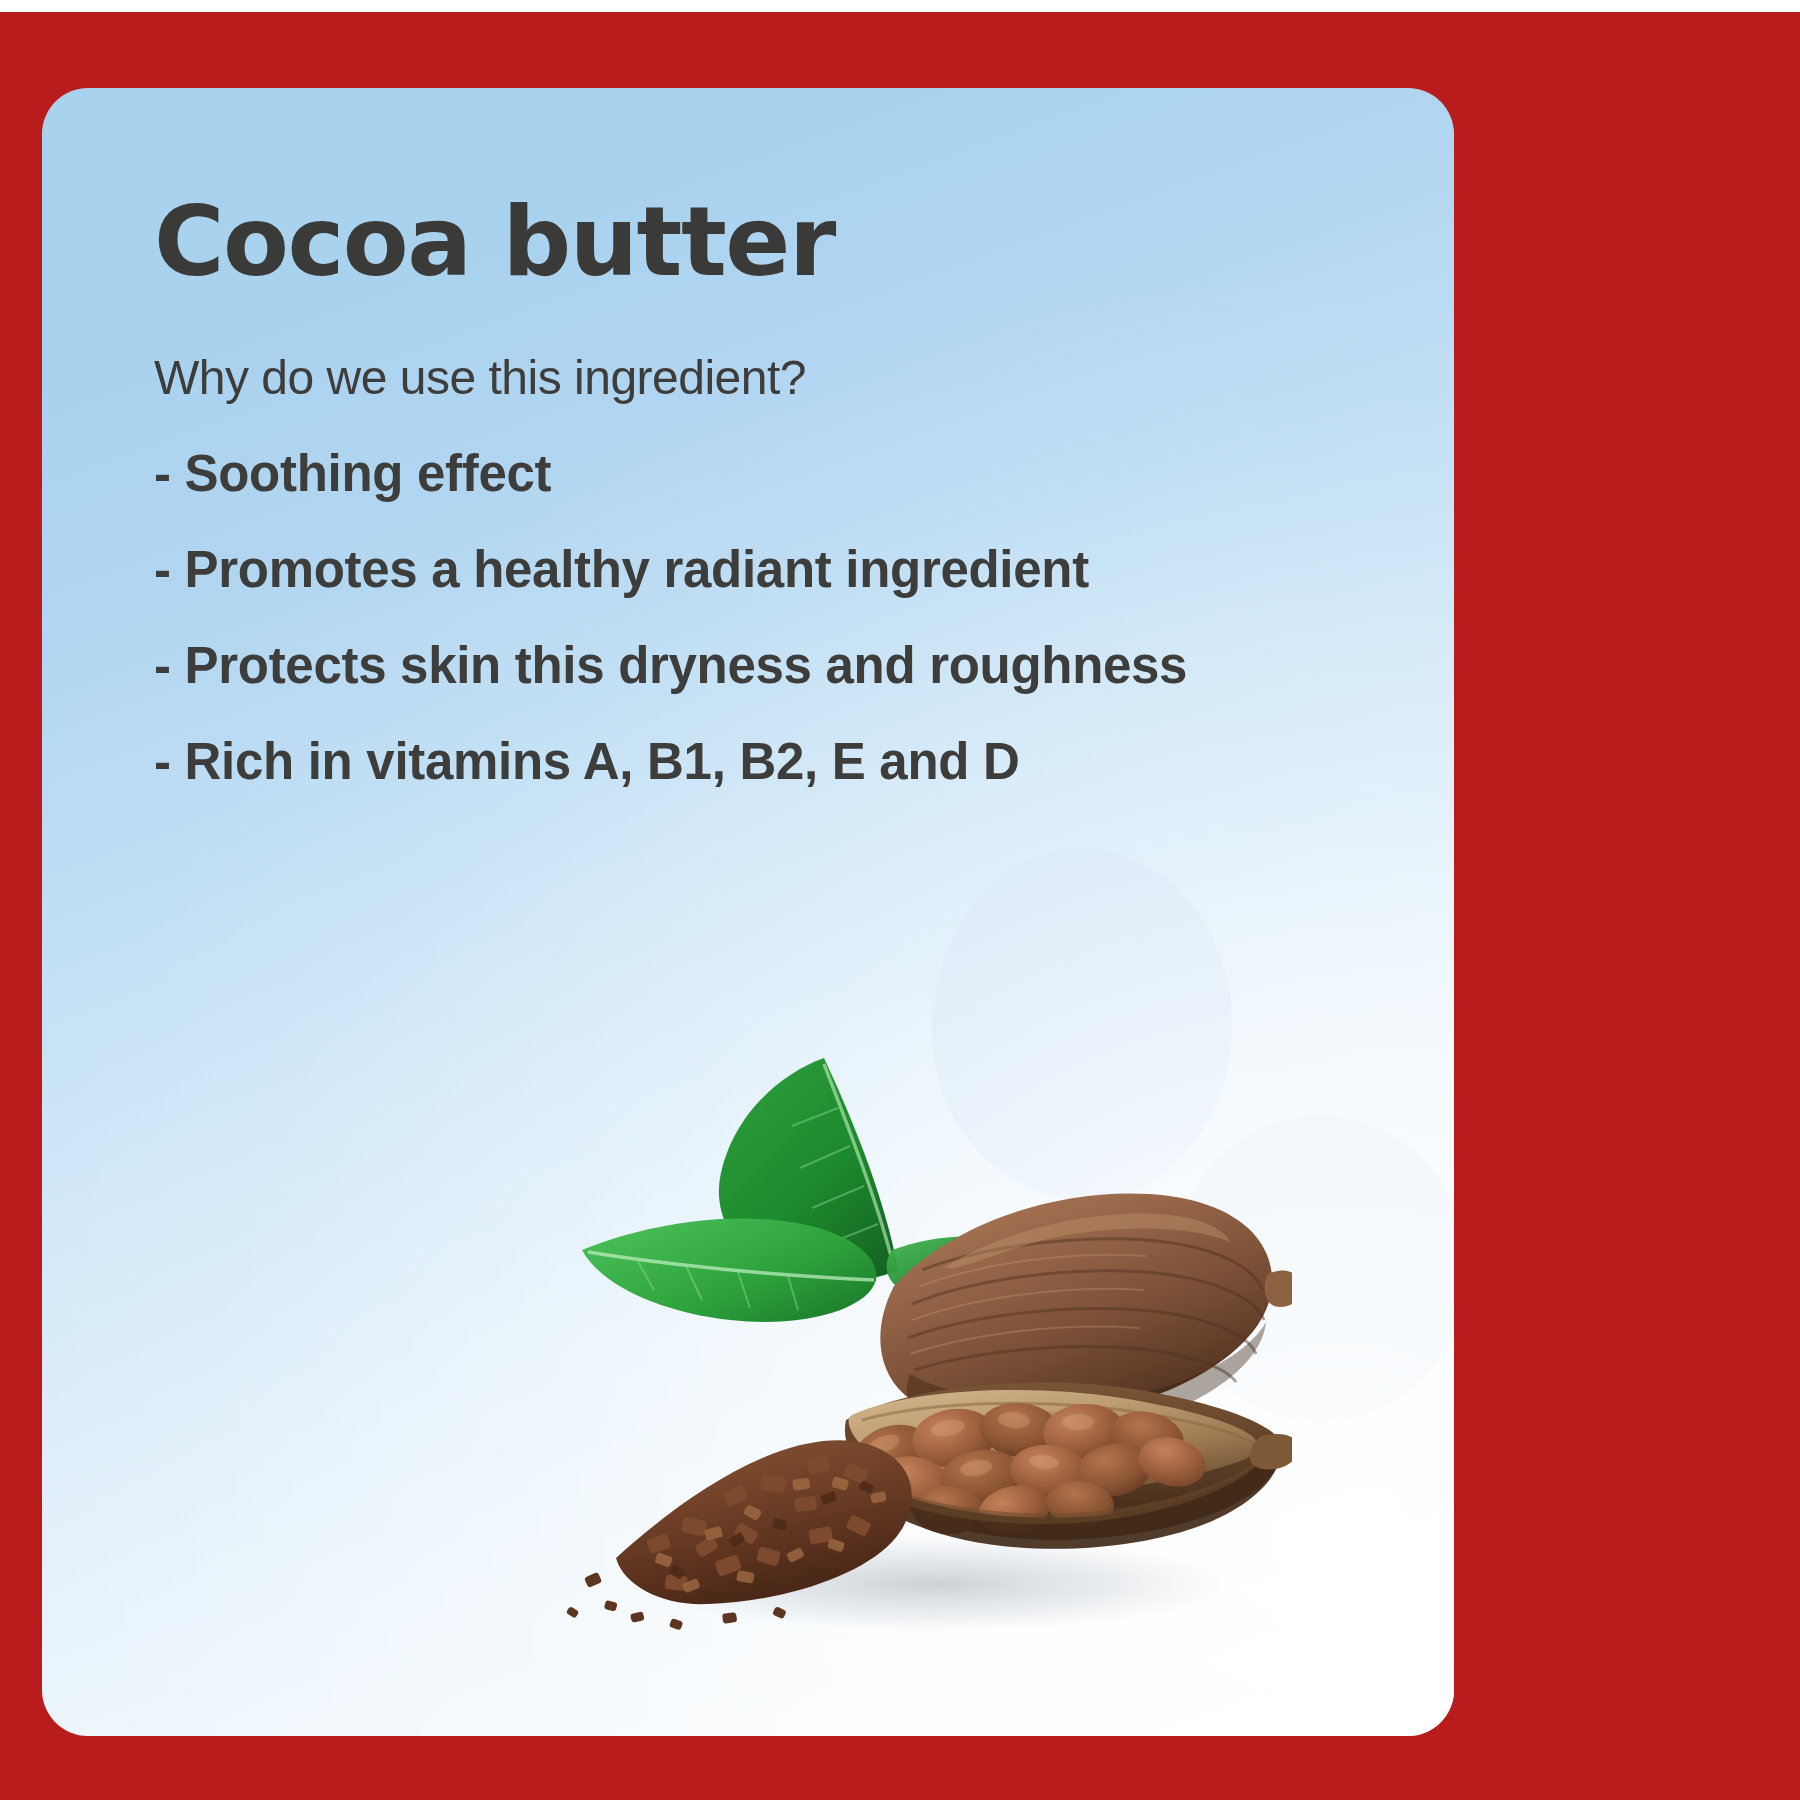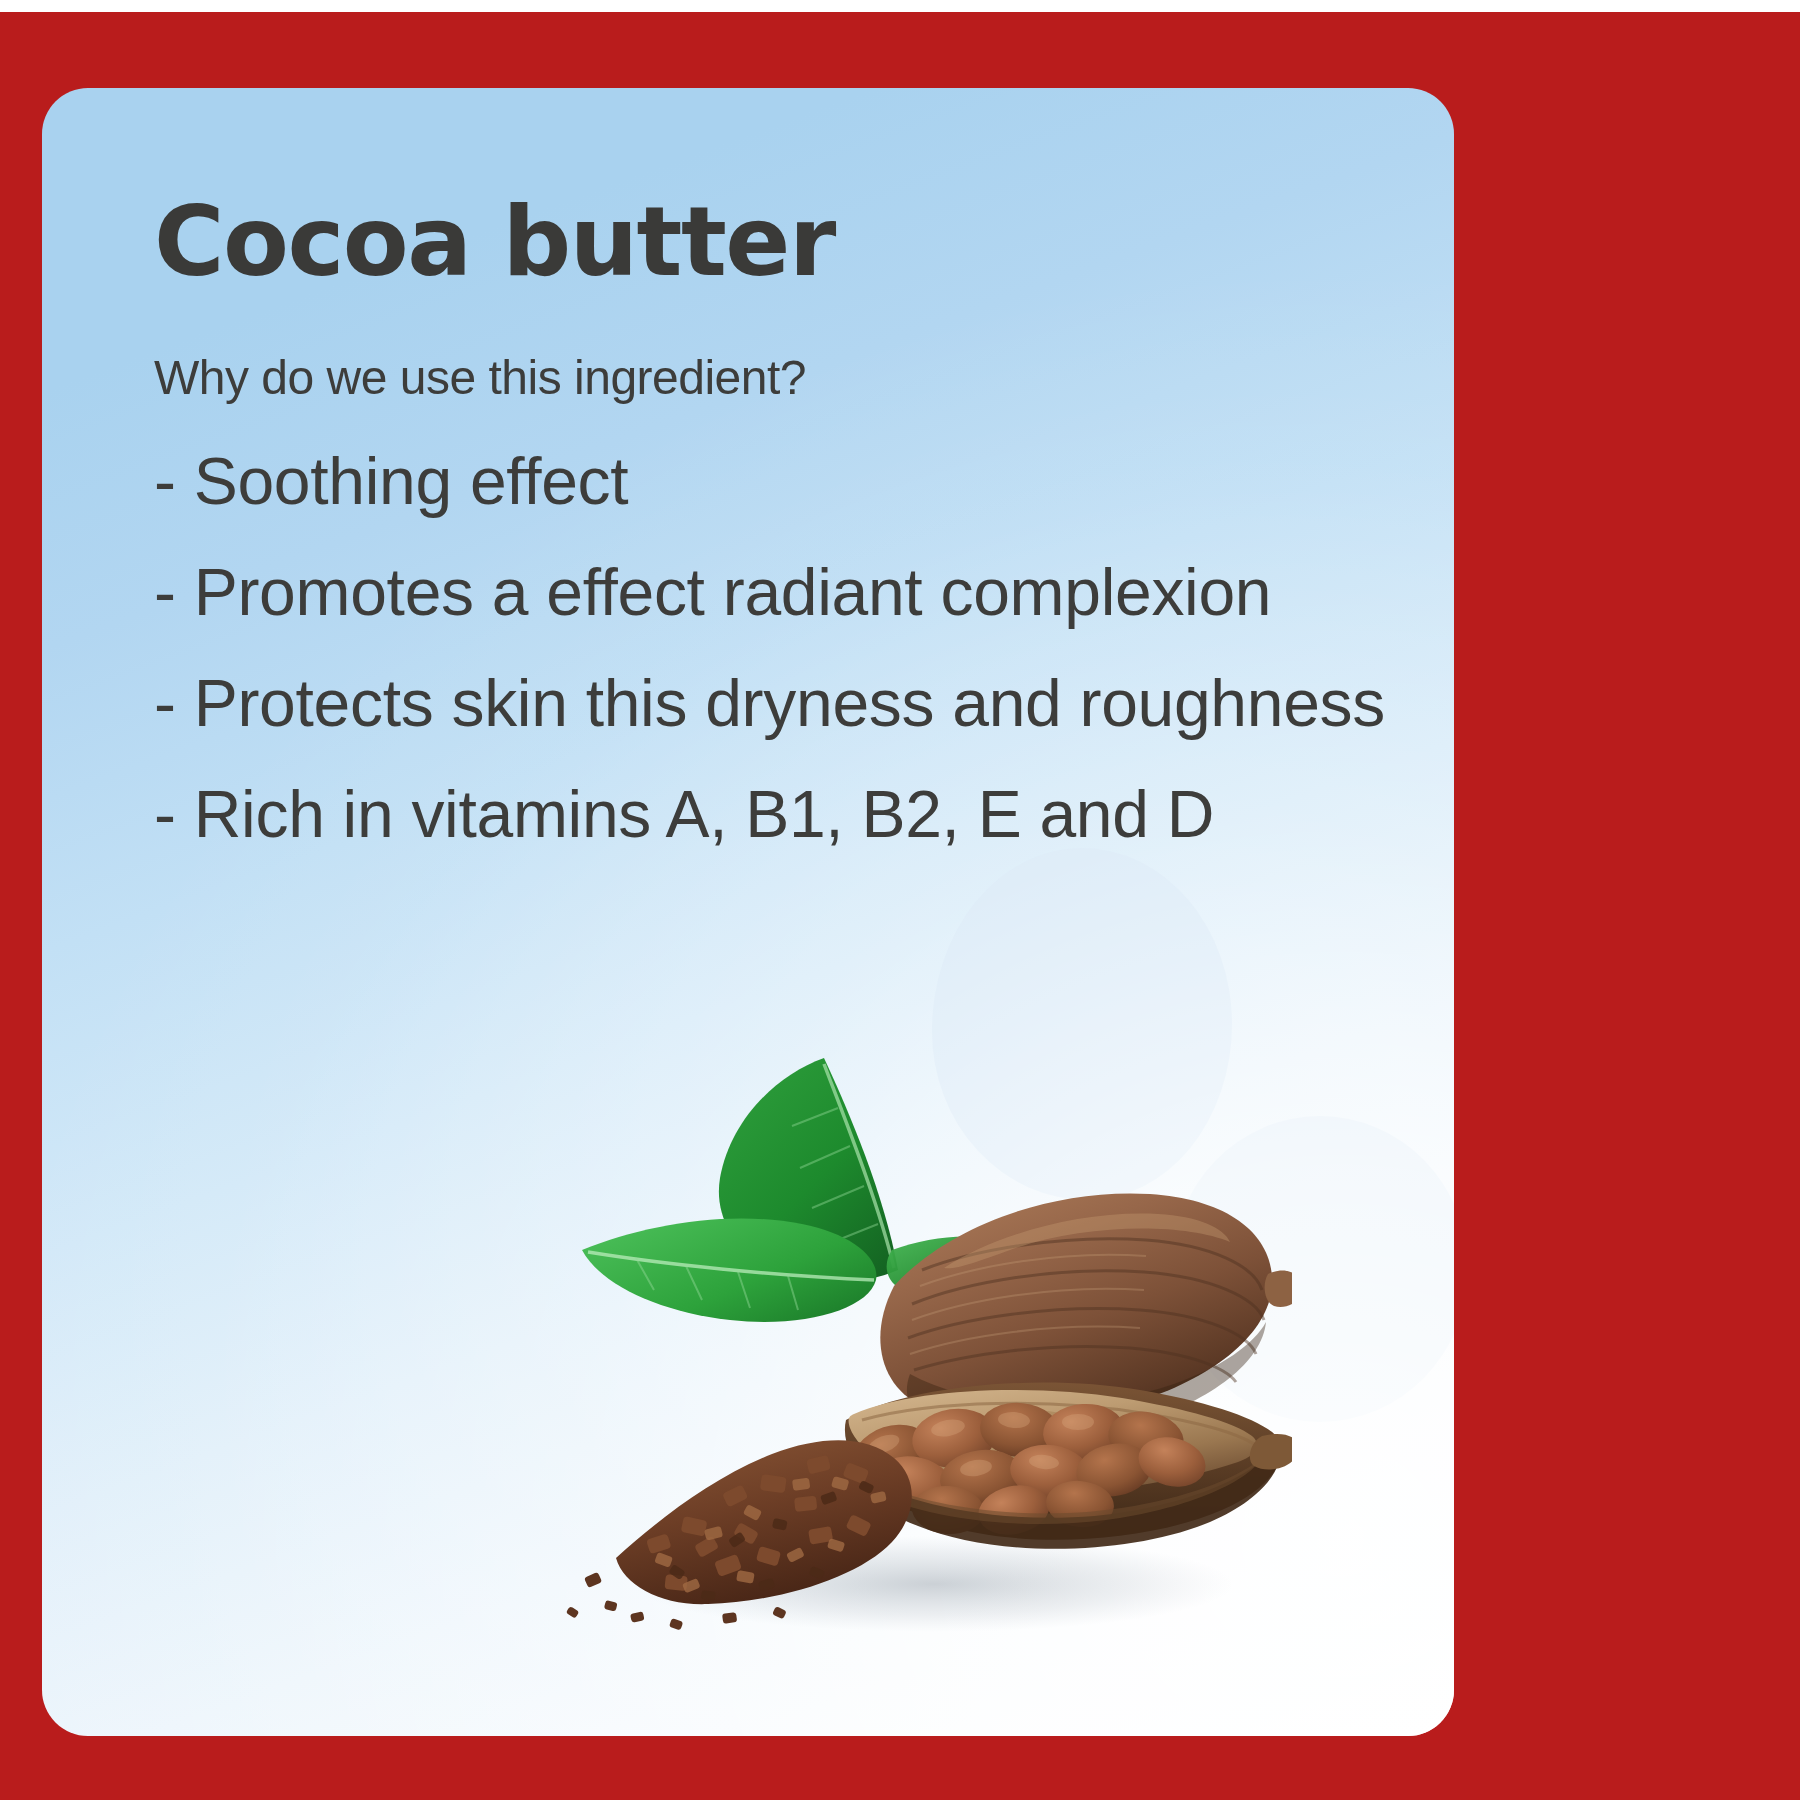--- a/index.html
+++ b/index.html
@@ -114,22 +114,22 @@
     color: #3d3d3b;
   }
 
   .benefits {
     list-style: none;
     margin: 44px 0 0 0;
     padding: 0;
   }
   .benefit {
     font-family: "Liberation Sans", sans-serif;
-    font-weight: 400;
-    font-size: 66px;
+    font-weight: 700;
+    font-size: 51px;
     line-height: 1.0;
     letter-spacing: -0.3px;
     color: #3d3d3b;
     margin: 0 0 45px 0;
     white-space: nowrap;
   }
   .benefit:last-child { margin-bottom: 0; }
 
   
   .photo {
@@ -157,21 +157,21 @@
     <div class="card-sheen"></div>
 
     <div class="content">
 
       <h1 class="title">Cocoa butter</h1>
 
       <p class="subtitle">Why do we use this ingredient?</p>
 
       <ul class="benefits">
         <li class="benefit">- Soothing effect</li>
-        <li class="benefit">- Promotes a effect radiant complexion</li>
+        <li class="benefit">- Promotes a healthy radiant ingredient</li>
         <li class="benefit">- Protects skin this dryness and roughness</li>
         <li class="benefit">- Rich in vitamins A, B1, B2, E and D</li>
       </ul>
 
     </div>
 
     <div class="photo">
       <svg viewBox="0 0 730 620" xmlns="http://www.w3.org/2000/svg" aria-hidden="true">
         <defs>
           <linearGradient id="leafG1" x1="0" y1="0" x2="1" y2="1">

